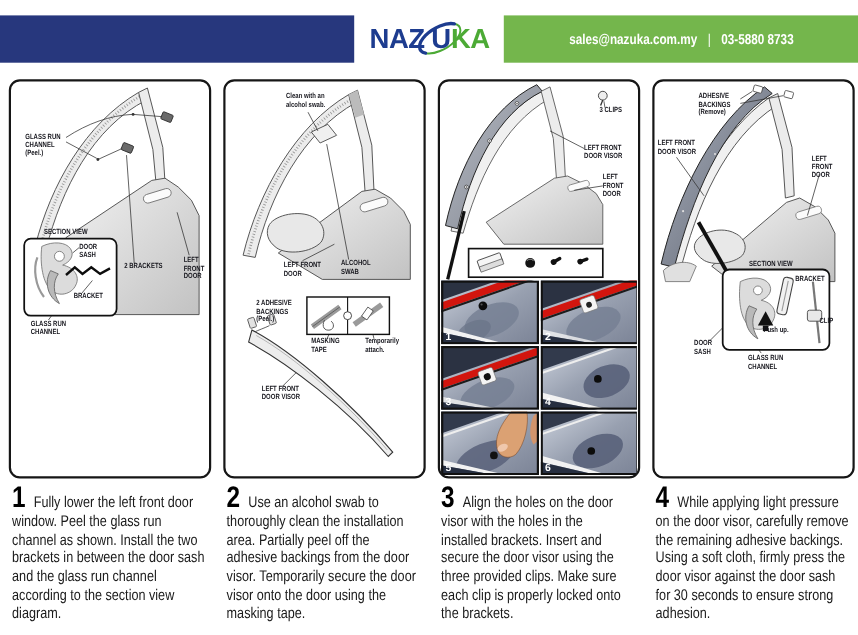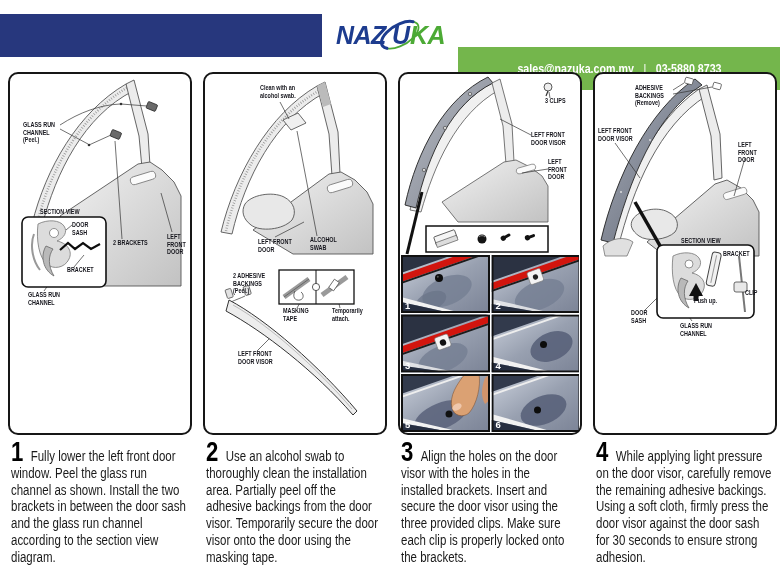--- a/index.html
+++ b/index.html
@@ -1,22 +1,22 @@
 <!DOCTYPE html>
 <html><head>
 <meta charset="utf-8">
 <style>
 * { margin:0; padding:0; box-sizing:border-box; }
 html,body { width:780px; height:577px; background:#fff; font-family:"Liberation Sans",sans-serif; }
 .sheet { position:relative; width:780px; height:577px; overflow:hidden; }
 .bar-blue { position:absolute; left:0; top:14px; width:322px; height:43px; background:#27377d; }
-.bar-green { position:absolute; left:458px; top:14px; width:322px; height:43px; background:#74b64c; display:flex; align-items:center; justify-content:center;margin-top:33px; }
+.bar-green { position:absolute; left:458px; top:14px; width:322px; height:43px; background:#74b64c; display:flex; align-items:center; justify-content:center; }
 .contact { color:#fff; font-weight:bold; font-size:13px; white-space:nowrap; transform:scaleX(.82); }
 .contact .sep { margin:0 8px; font-weight:normal; }
-.logo { position:absolute; left:334px; top:14px; width:124px; height:43px;font-style:italic; }
+.logo { position:absolute; left:334px; top:14px; width:124px; height:43px; }
 .panel { position:absolute; top:72px; width:184px; height:363px; border:2.5px solid #161616; border-radius:10px; background:#fff; }
 .panel .art { position:absolute; left:0; top:0; width:179px; height:358px; }
 .lbl { position:absolute; font-size:6.8px; font-weight:bold; line-height:1.12; color:#15151c; white-space:pre-line; transform:scaleX(.8); transform-origin:0 0; }
 .instr { position:absolute; top:444px; width:228px; font-size:14px; line-height:16.8px; color:#1a1a1a; transform:scaleX(.82); transform-origin:0 0; }
 .instr .num { font-size:27px; font-weight:bold; margin-right:9px; line-height:16.8px; color:#000; }
 .instr .body { white-space:pre-line; }
 .pnum { font-size:9.5px; font-weight:bold; fill:#fff; }
 .lt { font-size:25px; font-weight:bold; letter-spacing:-0.5px; }
 </style>
 </head>

